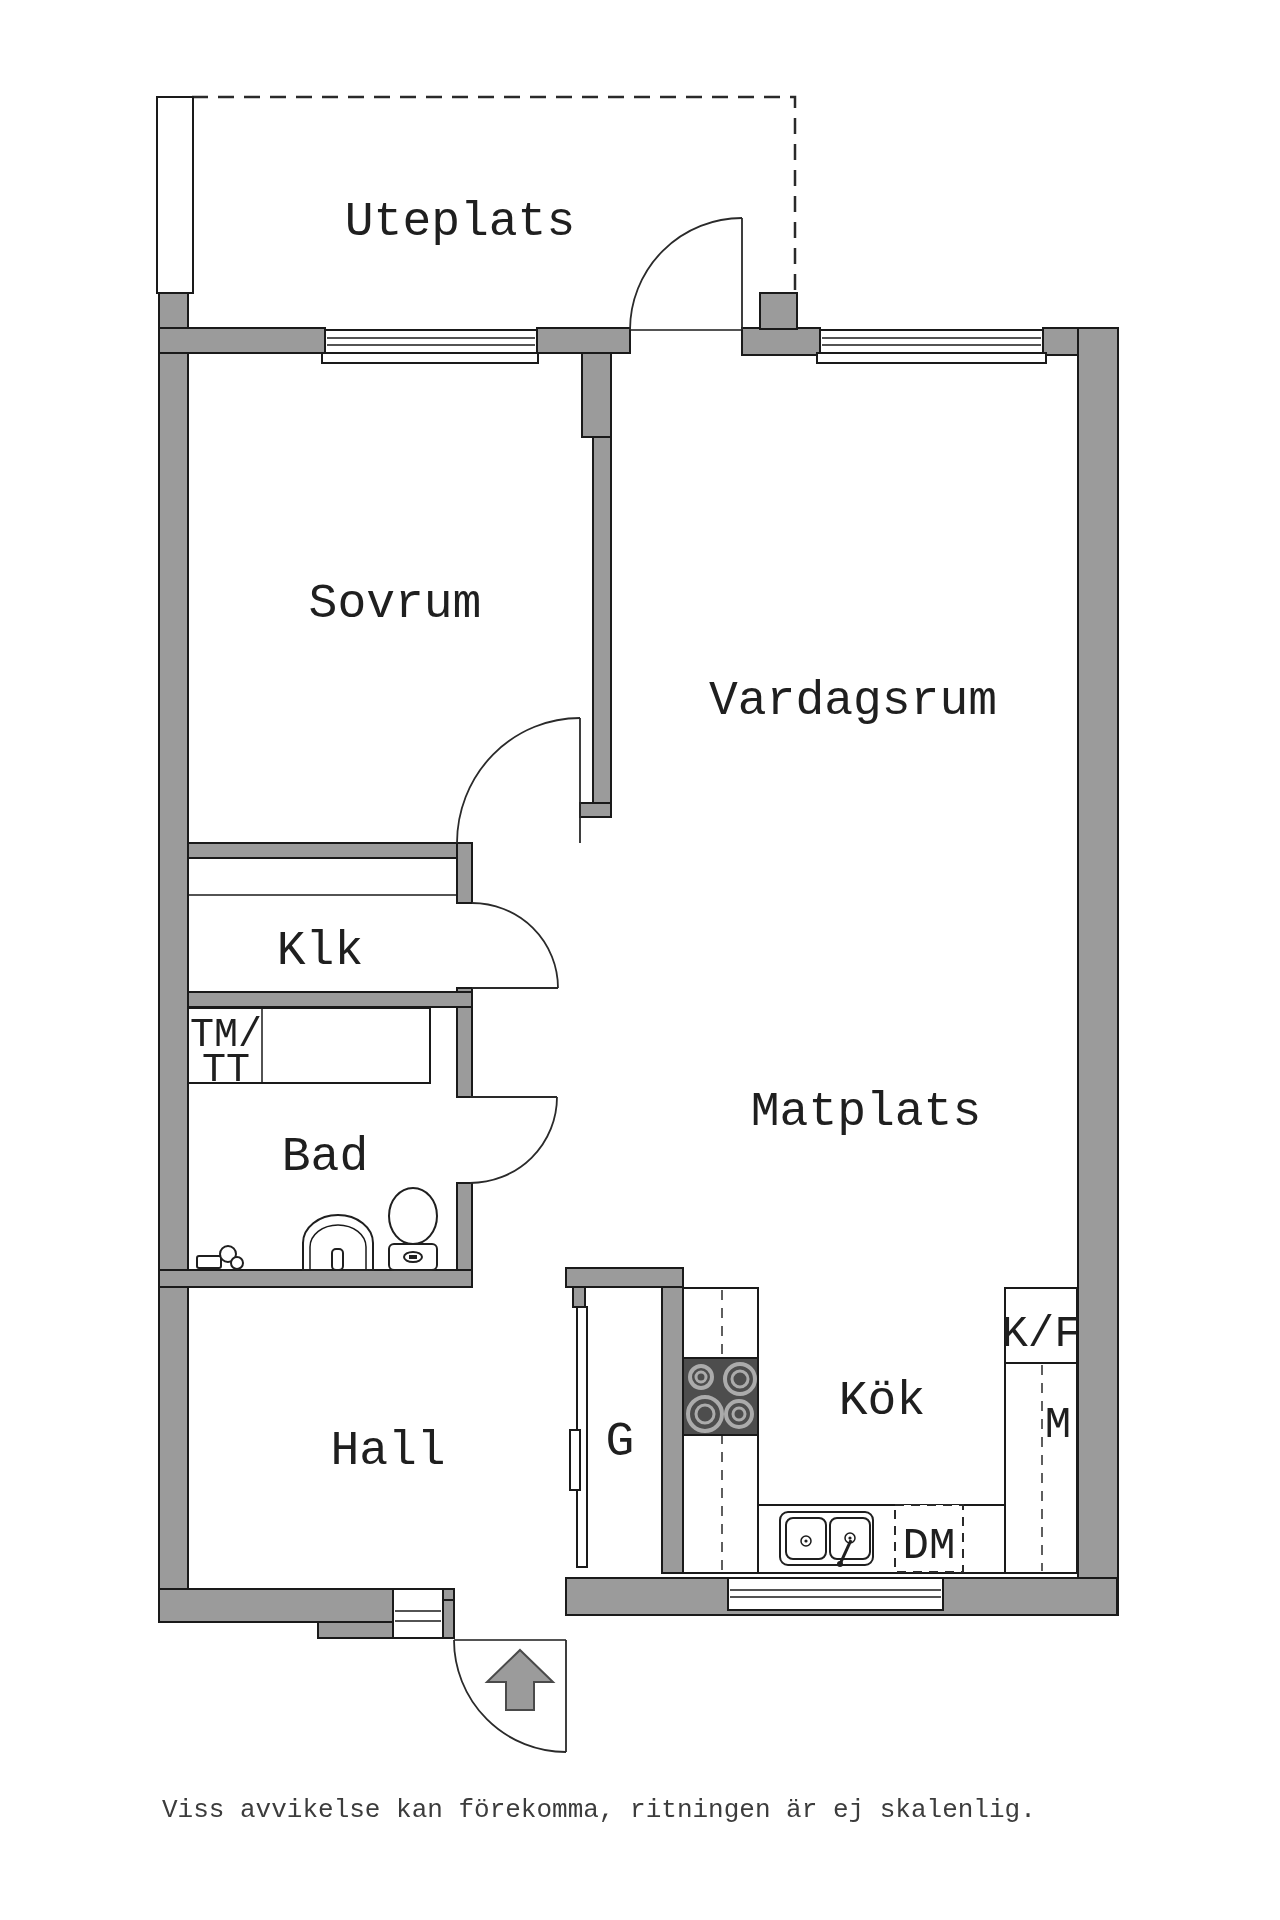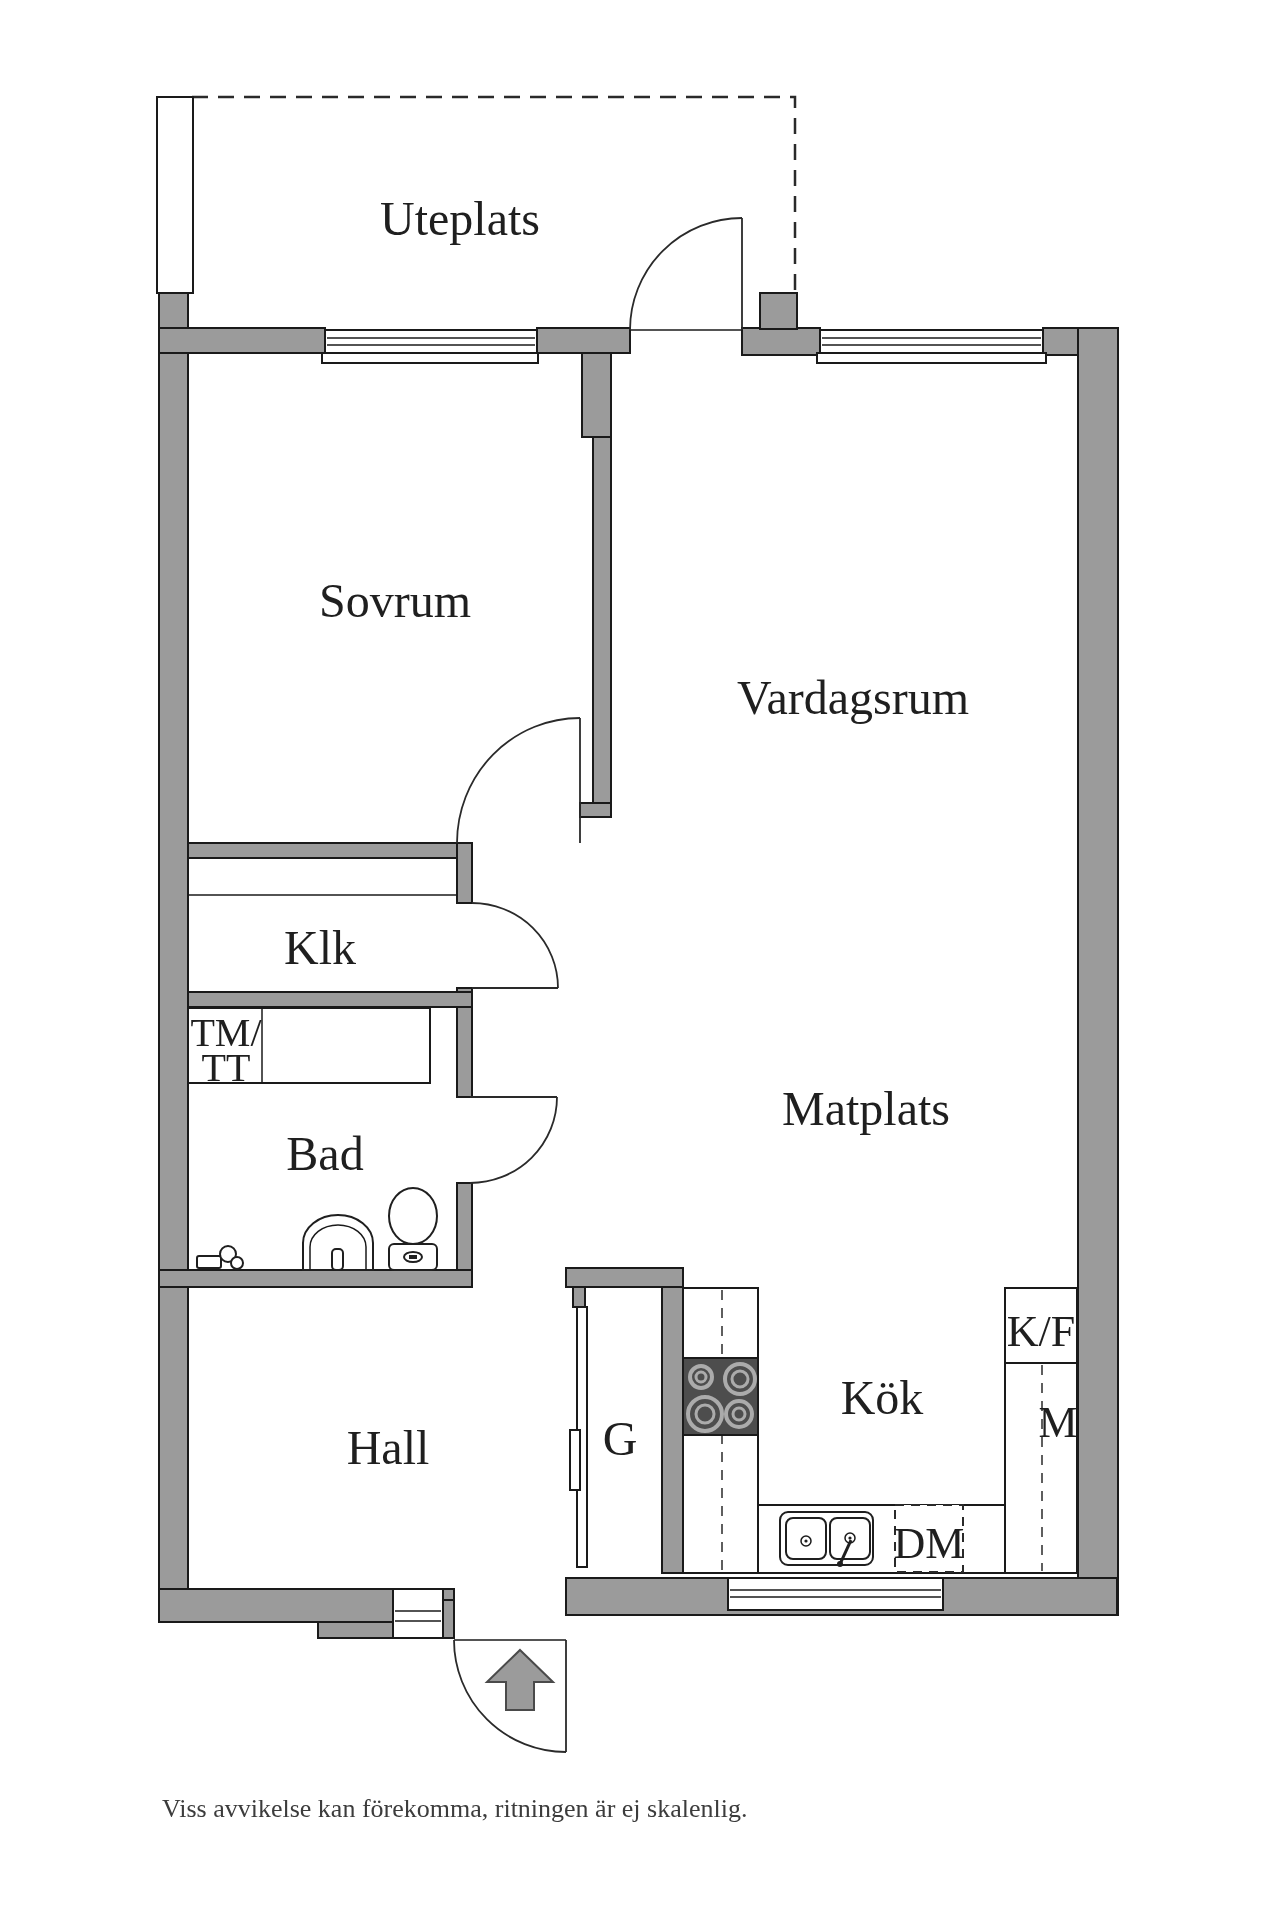--- a/index.html
+++ b/index.html
@@ -1,21 +1,21 @@
 <!DOCTYPE html>
 <html style="--wall: #9b9b9b; --outline: #1a1a1a; --stove: #4d4d4d; --text: #1f1f1f; --caption-text: #3c3c3c; --background: #ffffff;"><head>
 <meta charset="utf-8">
 <style>
   :root{
     --wall:#9b9b9b; --outline:#1a1a1a; --stove:#4d4d4d;
     --text:#1f1f1f; --caption-text:#3c3c3c; --background:#ffffff;
   }
   html,body{margin:0;padding:0;background:var(--background);}
   .stage{position:relative;width:1280px;height:1920px;background:var(--background);
-         font-family:Liberation Serif, serif;}
+         font-family:Liberation Mono, monospace;}
   svg{position:absolute;left:0;top:0;}
   .wall{fill:var(--wall);stroke:var(--outline);stroke-width:2;}
   .white{fill:#ffffff;stroke:var(--outline);stroke-width:2;}
   .thin{stroke:var(--outline);stroke-width:1.5;fill:none;}
   .door{stroke:#2a2a2a;stroke-width:1.8;fill:none;}
   .dashed{stroke:#2a2a2a;stroke-width:2.5;fill:none;stroke-dasharray:16 10;}
   .cdash{stroke:#2a2a2a;stroke-width:1.5;fill:none;stroke-dasharray:10 8;}
   .dmbox{fill:#ffffff;stroke:#2a2a2a;stroke-width:2;stroke-dasharray:9 7;}
   .lbl{fill:var(--text);font-size:48px;}
   .lbl-mid{text-anchor:middle;}

